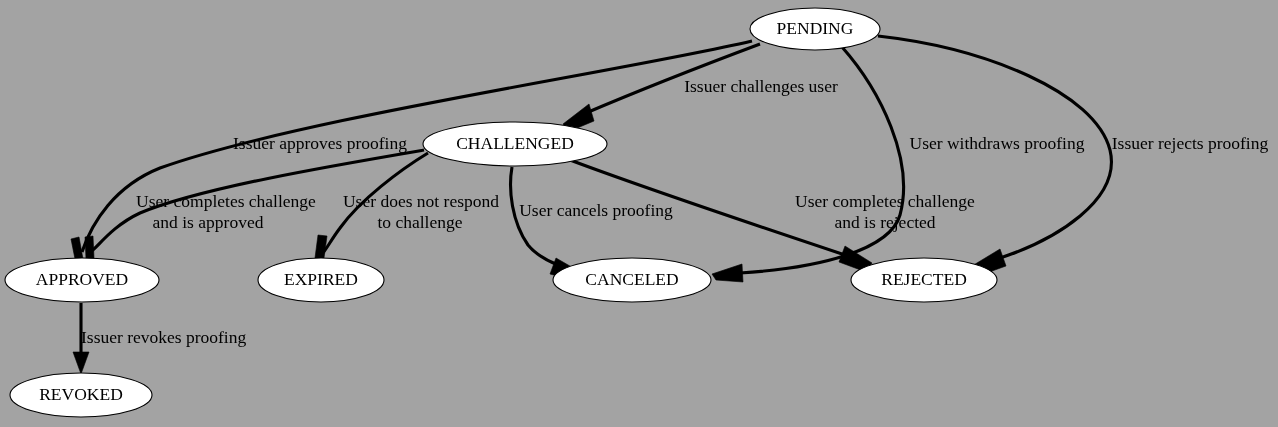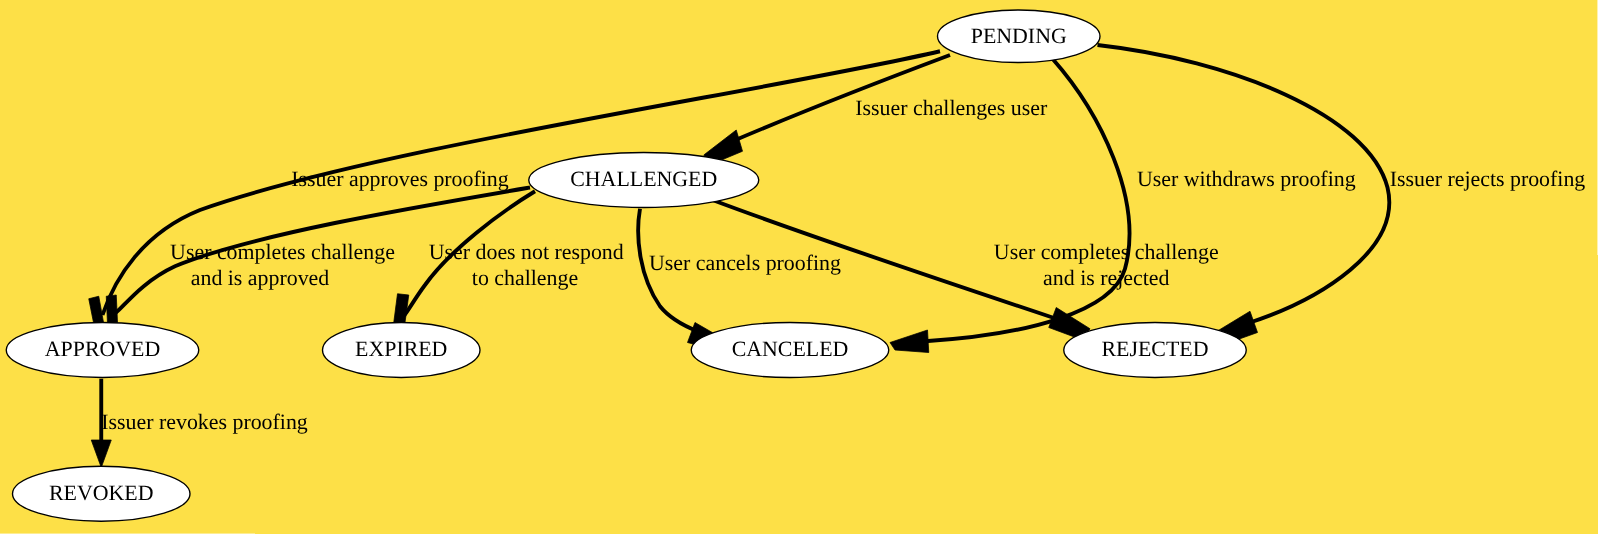--- a/index.html
+++ b/index.html
@@ -4,21 +4,21 @@
 <style>
   html, body {
     margin: 0;
     padding: 0;
     background: #ffffff;
   }
   #canvas {
     position: relative;
     width: 1278px;
     height: 427px;
-    background: #fde047;
+    background: #a3a3a3;
     overflow: hidden;
     font-family: "Liberation Serif", "DejaVu Serif", serif;
   }
   #graph-svg {
     position: absolute;
     left: 0;
     top: 0;
     width: 1278px;
     height: 427px;
   }

